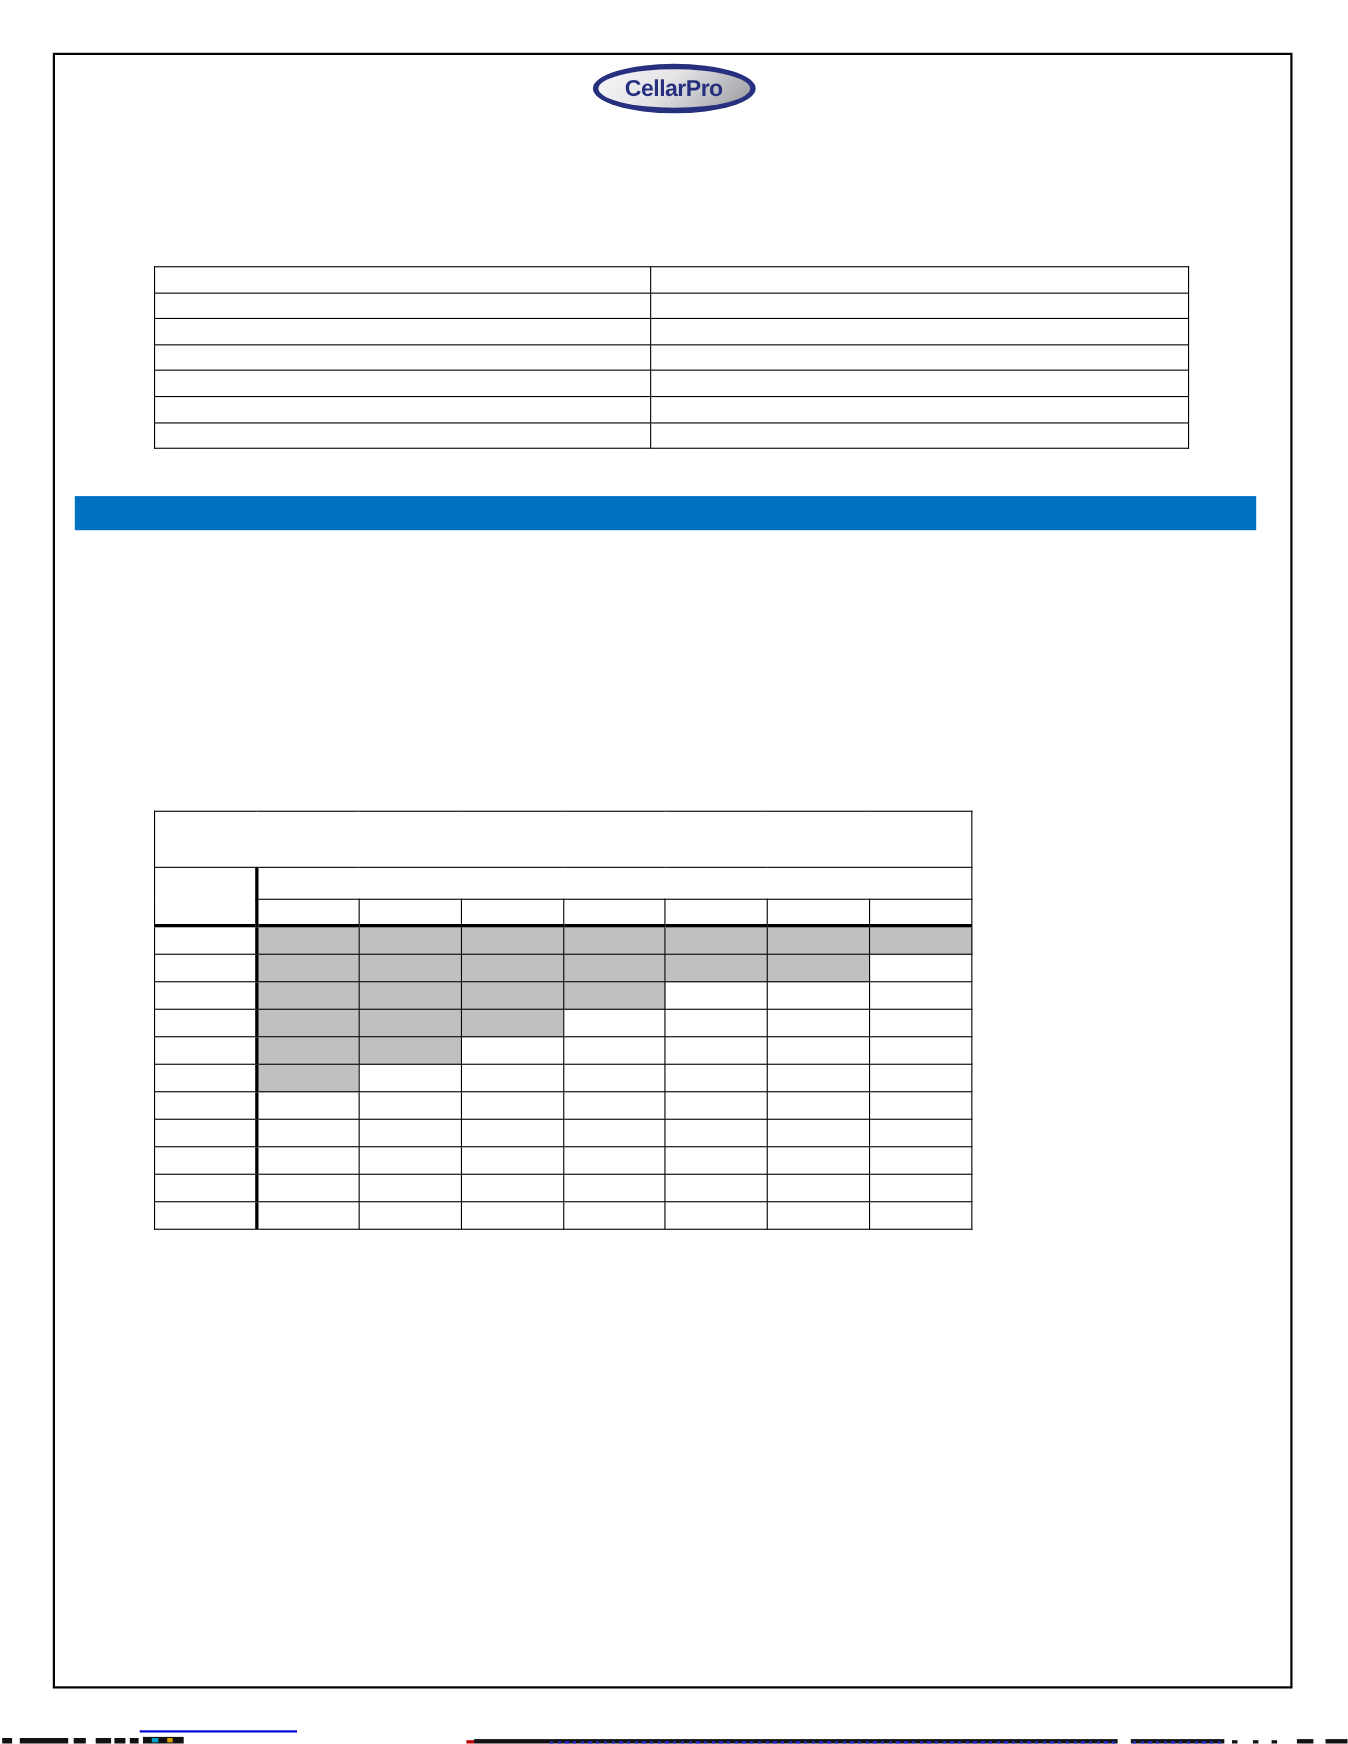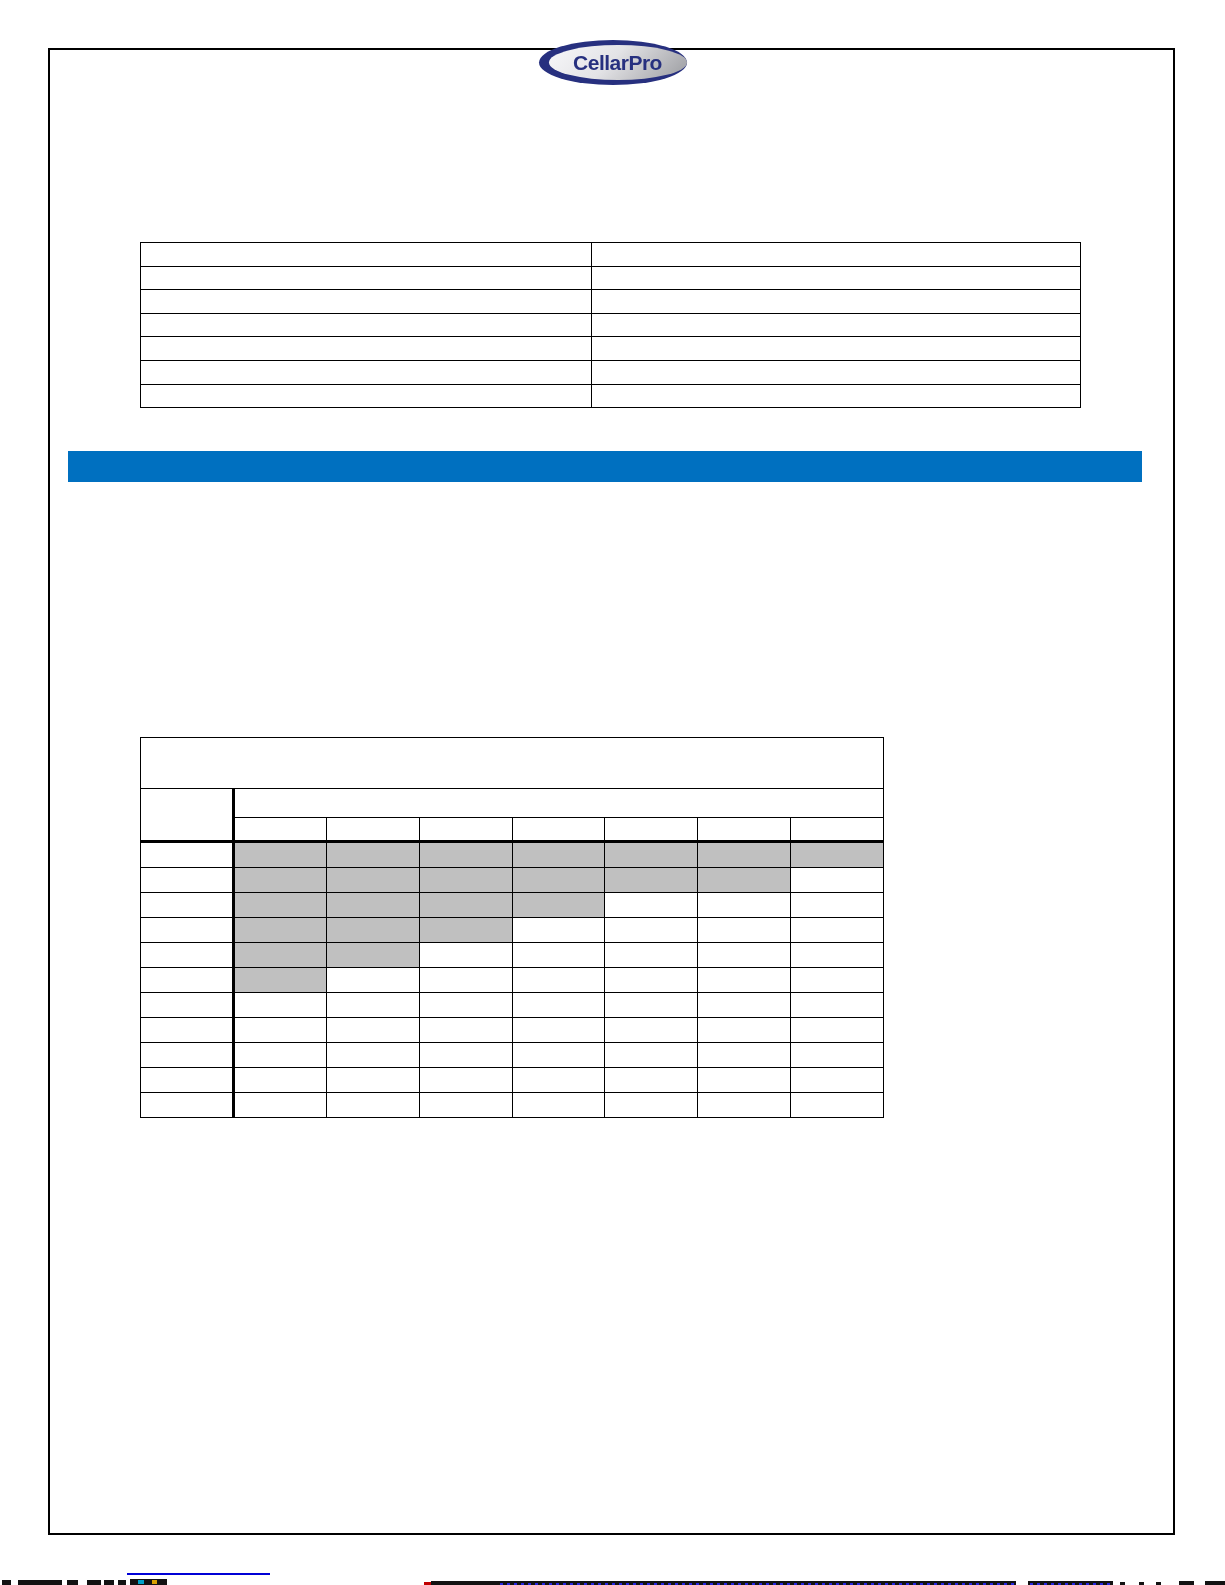--- a/index.html
+++ b/index.html
@@ -6,24 +6,24 @@
   body{
     width:1225px;height:1585px;position:relative;background:#ffffff;
     font-family:"Liberation Sans", sans-serif;overflow:hidden;
   }
   .page-border{
     position:absolute;left:48px;top:48px;width:1127px;height:1487px;
     border:2px solid #000;box-sizing:border-box;background:#fff;
   }
   
   .logo{
-    position:absolute;left:50%;top:40px;transform:translateX(-50%);
+    position:absolute;left:50%;top:58px;transform:translateX(-50%);
     width:148px;height:45px;border-radius:50%;
     background:#27307f;
-    display:flex;align-items:center;justify-content:flex-end;
+    display:flex;align-items:center;justify-content:center;
     box-sizing:border-box;
   }
   .logo-inner{
     width:138px;height:35px;border-radius:50%;
     background:linear-gradient(135deg,#f8f8fa 0%,#e3e3e6 45%,#9a9b9f 100%);
     display:flex;align-items:center;justify-content:center;
   }
   .logo-text{
     color:#27307f;font-size:21px;font-weight:bold;letter-spacing:-0.5px;
     line-height:1;

